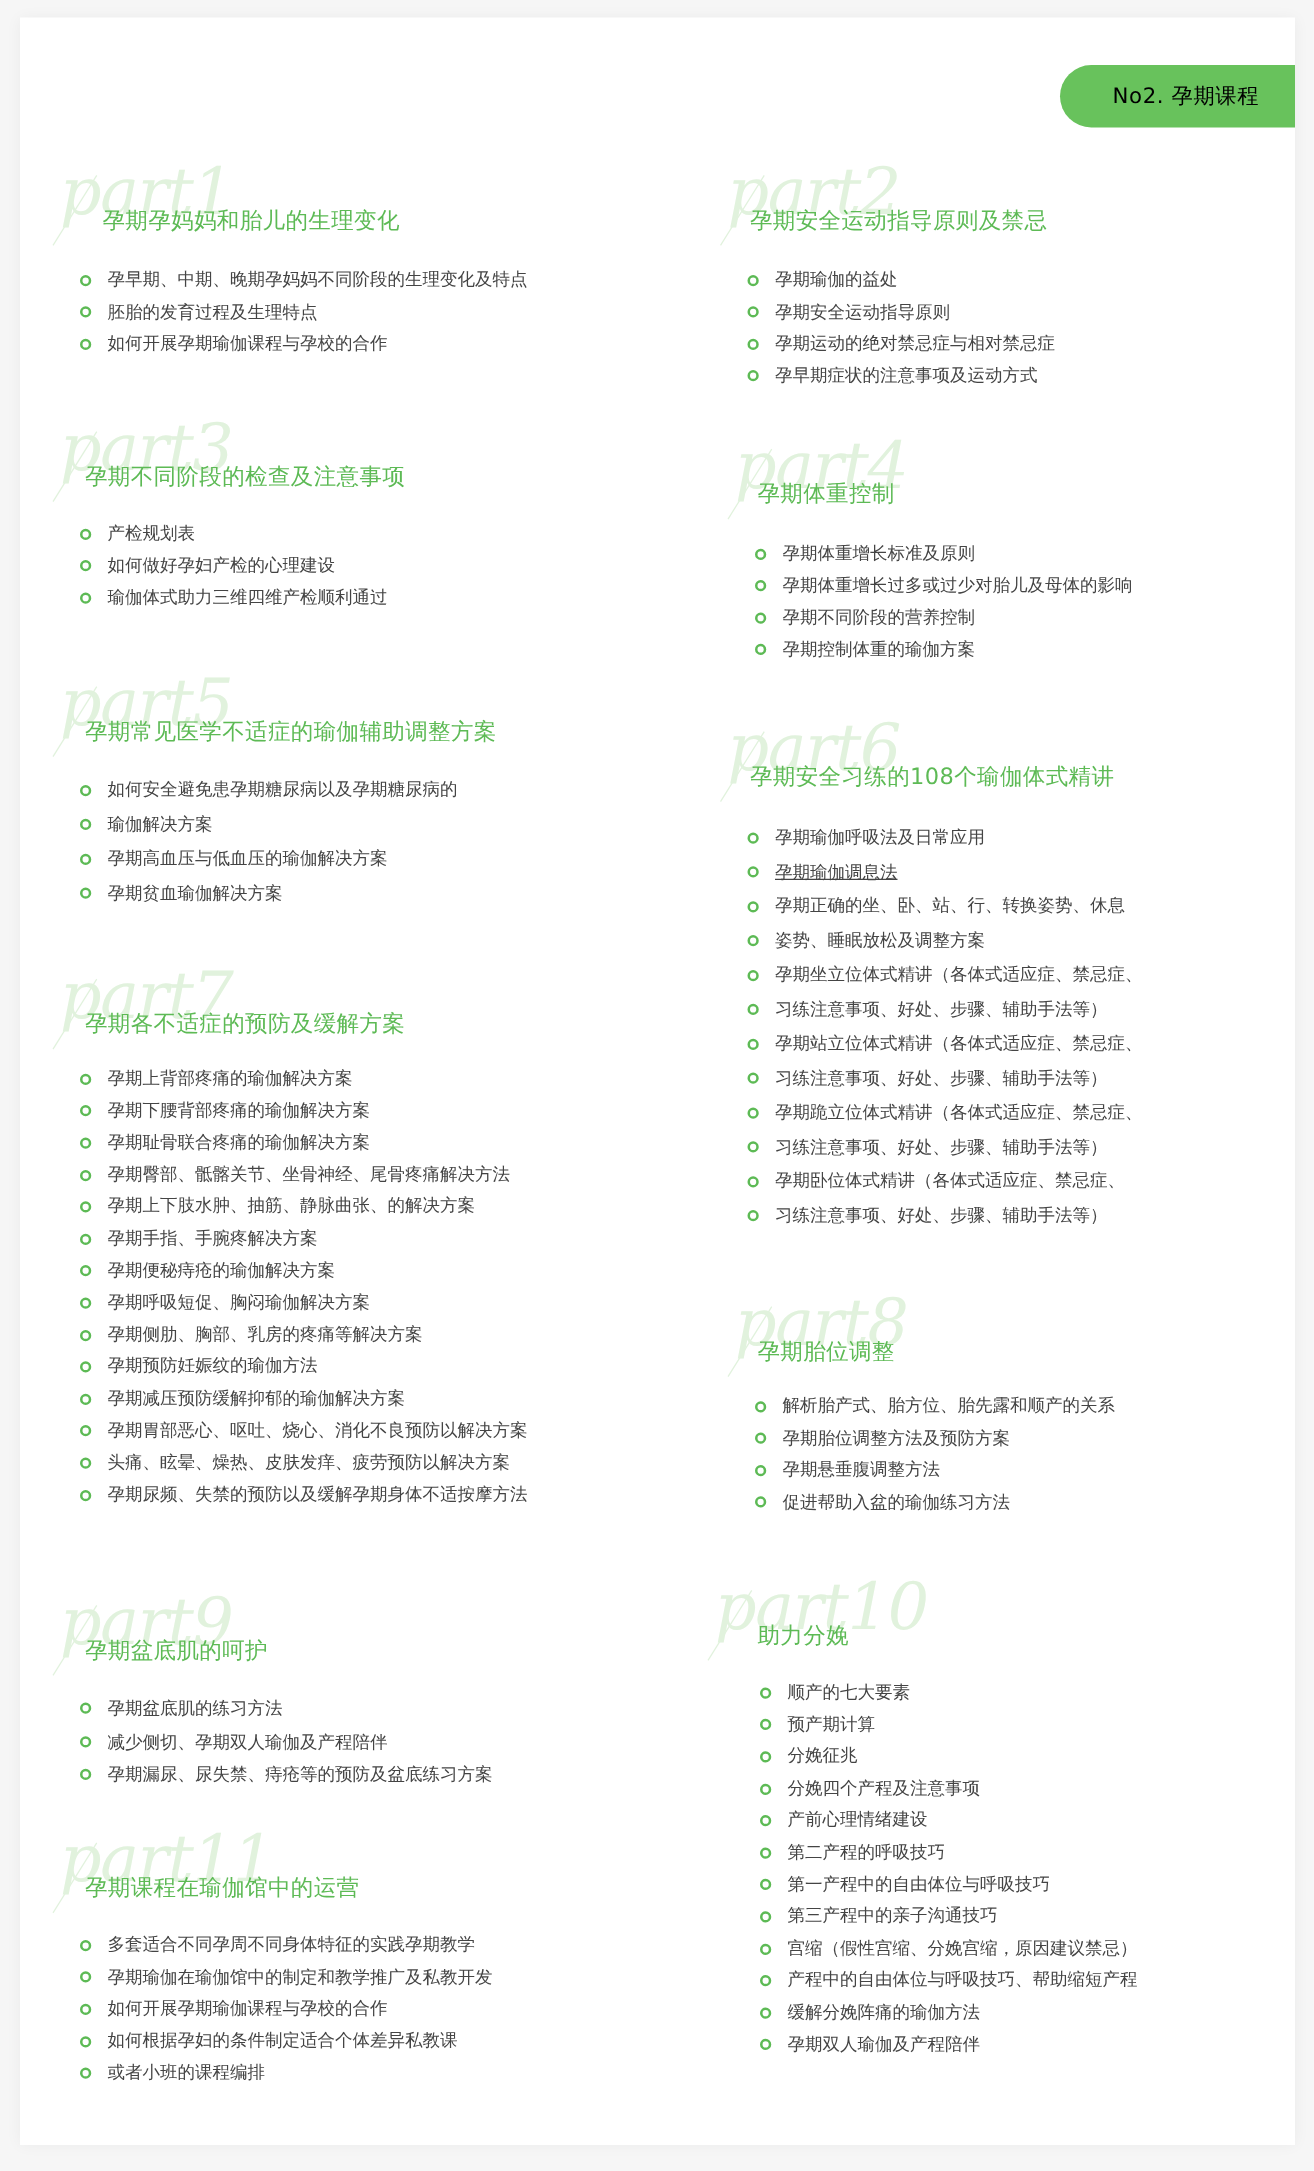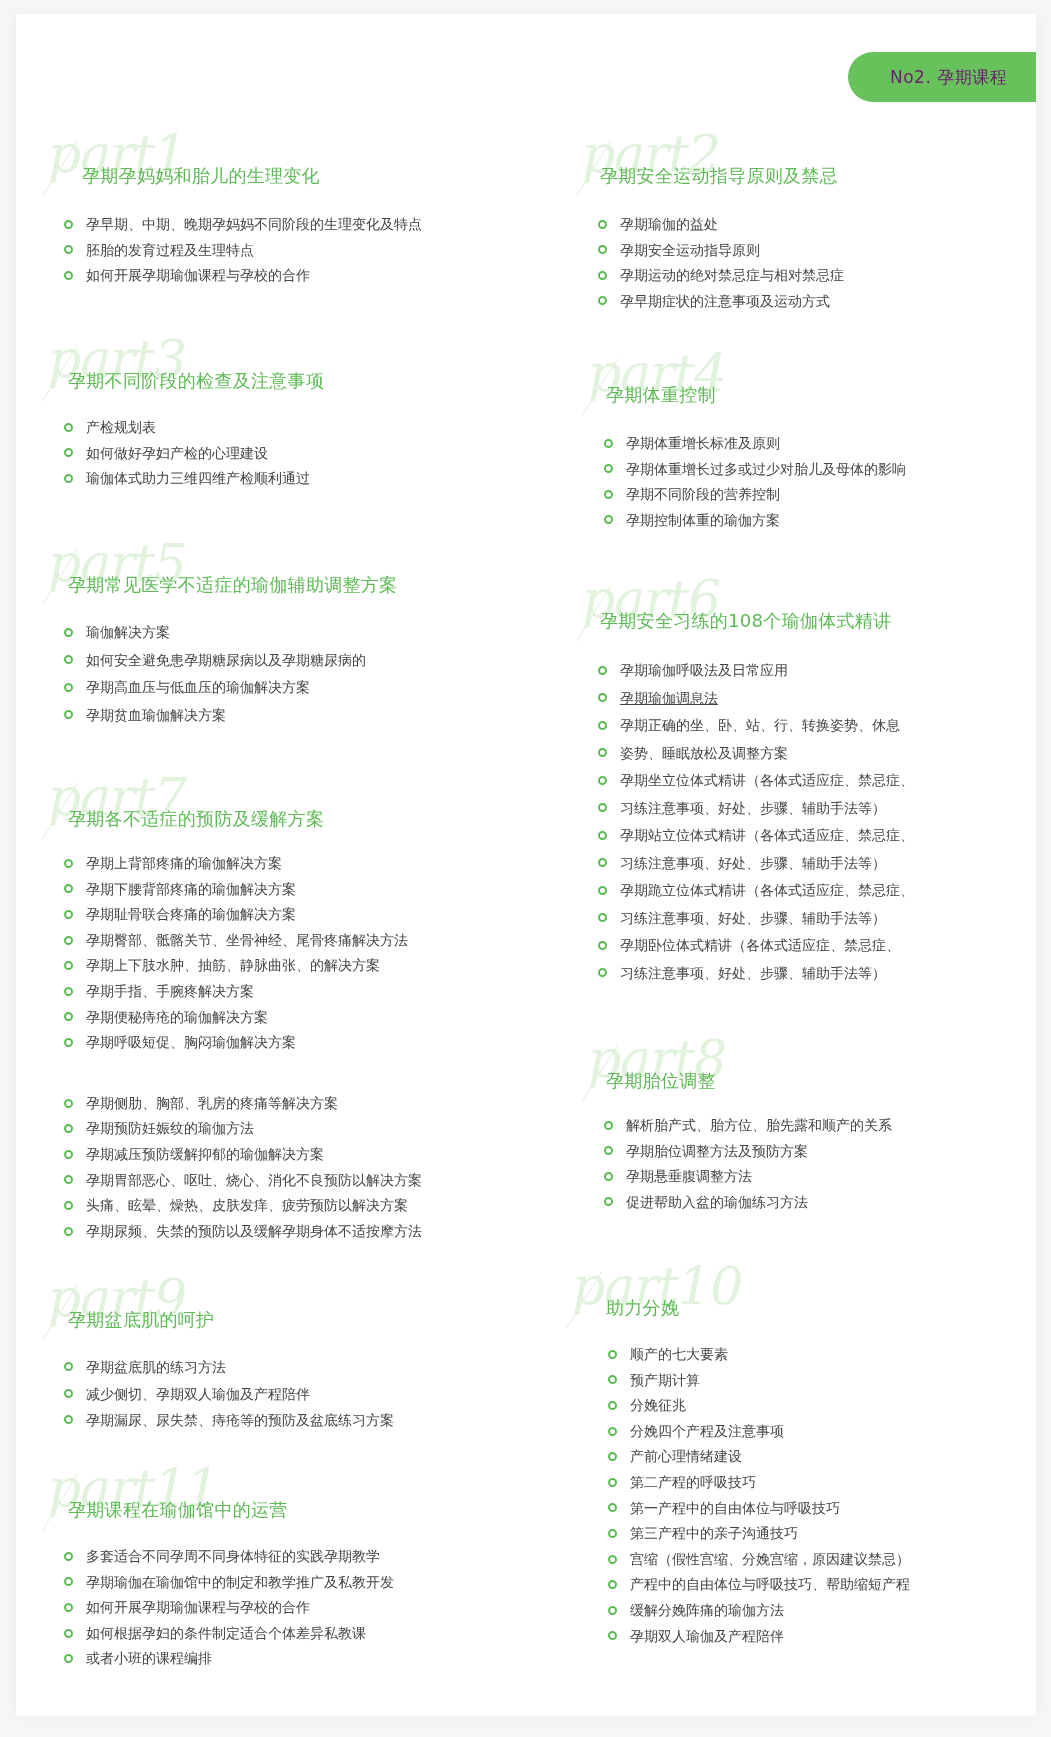--- a/index.html
+++ b/index.html
@@ -5,21 +5,21 @@
   * { box-sizing: border-box; margin: 0; padding: 0; }
   html, body { width: 1051px; height: 1737px; background: #f6f6f6; overflow: hidden; }
   body { font-family: "DejaVu Sans", "Liberation Sans", sans-serif; position: relative; }
   .card {
     position: absolute; left: 16px; top: 14px; width: 1020px; height: 1702px;
     background: #ffffff; box-shadow: 0 0 12px rgba(0,0,0,0.05);
   }
   .pill {
     position: absolute; right: 0; top: 38px; width: 188px; height: 50px;
     background: #68c25c; border-radius: 25px 0 0 25px;
-    color: #701a75; font-size: 17px; line-height: 50px; padding-left: 42px;
+    color: #000000; font-size: 17px; line-height: 50px; padding-left: 42px;
     letter-spacing: 0.5px;
   }
   .section { position: absolute; }
   .part-script {
     position: absolute; left: 0; top: 0;
     font-family: "DejaVu Serif", "Liberation Serif", serif;
     font-style: italic; font-size: 52px; color: #e1f2dd;
     line-height: 52px; white-space: nowrap; letter-spacing: -1px;
   }
   .slash {
@@ -88,22 +88,22 @@
         <li style="height: 25.5px; line-height: 25.5px;"><span class="dot"></span><span>孕期体重增长过多或过少对胎儿及母体的影响</span></li>
         <li style="height: 25.5px; line-height: 25.5px;"><span class="dot"></span><span>孕期不同阶段的营养控制</span></li>
         <li style="height: 25.5px; line-height: 25.5px;"><span class="dot"></span><span>孕期控制体重的瑜伽方案</span></li>
       </ul>
     </div>
     <div class="section" style="left: 48px; top: 537px;">
       <div class="slash"></div>
       <div class="part-script">part5</div>
       <div class="sec-title" style="left: 20px; top: 36px;">孕期常见医学不适症的瑜伽辅助调整方案</div>
       <ul class="items" style="left: 16px; top: 82px;">
+        <li style="height: 27.5px; line-height: 27.5px;"><span class="dot"></span><span>如何安全避免患孕期糖尿病以及孕期糖尿病的</span></li>
         <li style="height: 27.5px; line-height: 27.5px;"><span class="dot"></span><span>瑜伽解决方案</span></li>
-        <li style="height: 27.5px; line-height: 27.5px;"><span class="dot"></span><span>如何安全避免患孕期糖尿病以及孕期糖尿病的</span></li>
         <li style="height: 27.5px; line-height: 27.5px;"><span class="dot"></span><span>孕期高血压与低血压的瑜伽解决方案</span></li>
         <li style="height: 27.5px; line-height: 27.5px;"><span class="dot"></span><span>孕期贫血瑜伽解决方案</span></li>
       </ul>
     </div>
     <div class="section" style="left: 582px; top: 573px;">
       <div class="slash"></div>
       <div class="part-script">part6</div>
       <div class="sec-title" style="left: 18px; top: 36px;">孕期安全习练的108个瑜伽体式精讲</div>
       <ul class="items" style="left: 16px; top: 84px;">
         <li style="height: 27.5px; line-height: 27.5px;"><span class="dot"></span><span>孕期瑜伽呼吸法及日常应用</span></li>
@@ -126,21 +126,21 @@
       <div class="sec-title" style="left: 20px; top: 36px;">孕期各不适症的预防及缓解方案</div>
       <ul class="items" style="left: 16px; top: 80px;">
         <li style="height: 25.6px; line-height: 25.6px;"><span class="dot"></span><span>孕期上背部疼痛的瑜伽解决方案</span></li>
         <li style="height: 25.6px; line-height: 25.6px;"><span class="dot"></span><span>孕期下腰背部疼痛的瑜伽解决方案</span></li>
         <li style="height: 25.6px; line-height: 25.6px;"><span class="dot"></span><span>孕期耻骨联合疼痛的瑜伽解决方案</span></li>
         <li style="height: 25.6px; line-height: 25.6px;"><span class="dot"></span><span>孕期臀部、骶髂关节、坐骨神经、尾骨疼痛解决方法</span></li>
         <li style="height: 25.6px; line-height: 25.6px;"><span class="dot"></span><span>孕期上下肢水肿、抽筋、静脉曲张、的解决方案</span></li>
         <li style="height: 25.6px; line-height: 25.6px;"><span class="dot"></span><span>孕期手指、手腕疼解决方案</span></li>
         <li style="height: 25.6px; line-height: 25.6px;"><span class="dot"></span><span>孕期便秘痔疮的瑜伽解决方案</span></li>
         <li style="height: 25.6px; line-height: 25.6px;"><span class="dot"></span><span>孕期呼吸短促、胸闷瑜伽解决方案</span></li>
-        <li style="height: 25.6px; line-height: 25.6px; margin-top: 35px;"><span class="dot"></span><span>孕期侧肋、胸部、乳房的疼痛等解决方案</span></li>
+        <li style="height: 25.6px; line-height: 25.6px;"><span class="dot"></span><span>孕期侧肋、胸部、乳房的疼痛等解决方案</span></li>
         <li style="height: 25.6px; line-height: 25.6px;"><span class="dot"></span><span>孕期预防妊娠纹的瑜伽方法</span></li>
         <li style="height: 25.6px; line-height: 25.6px;"><span class="dot"></span><span>孕期减压预防缓解抑郁的瑜伽解决方案</span></li>
         <li style="height: 25.6px; line-height: 25.6px;"><span class="dot"></span><span>孕期胃部恶心、呕吐、烧心、消化不良预防以解决方案</span></li>
         <li style="height: 25.6px; line-height: 25.6px;"><span class="dot"></span><span>头痛、眩晕、燥热、皮肤发痒、疲劳预防以解决方案</span></li>
         <li style="height: 25.6px; line-height: 25.6px;"><span class="dot"></span><span>孕期尿频、失禁的预防以及缓解孕期身体不适按摩方法</span></li>
       </ul>
     </div>
     <div class="section" style="left: 588px; top: 1033px;">
       <div class="slash"></div>
       <div class="part-script">part8</div>

